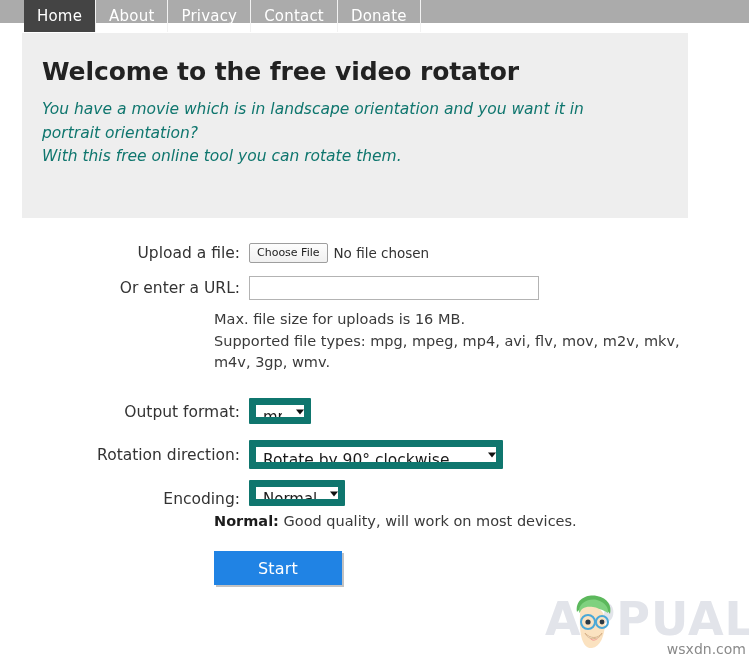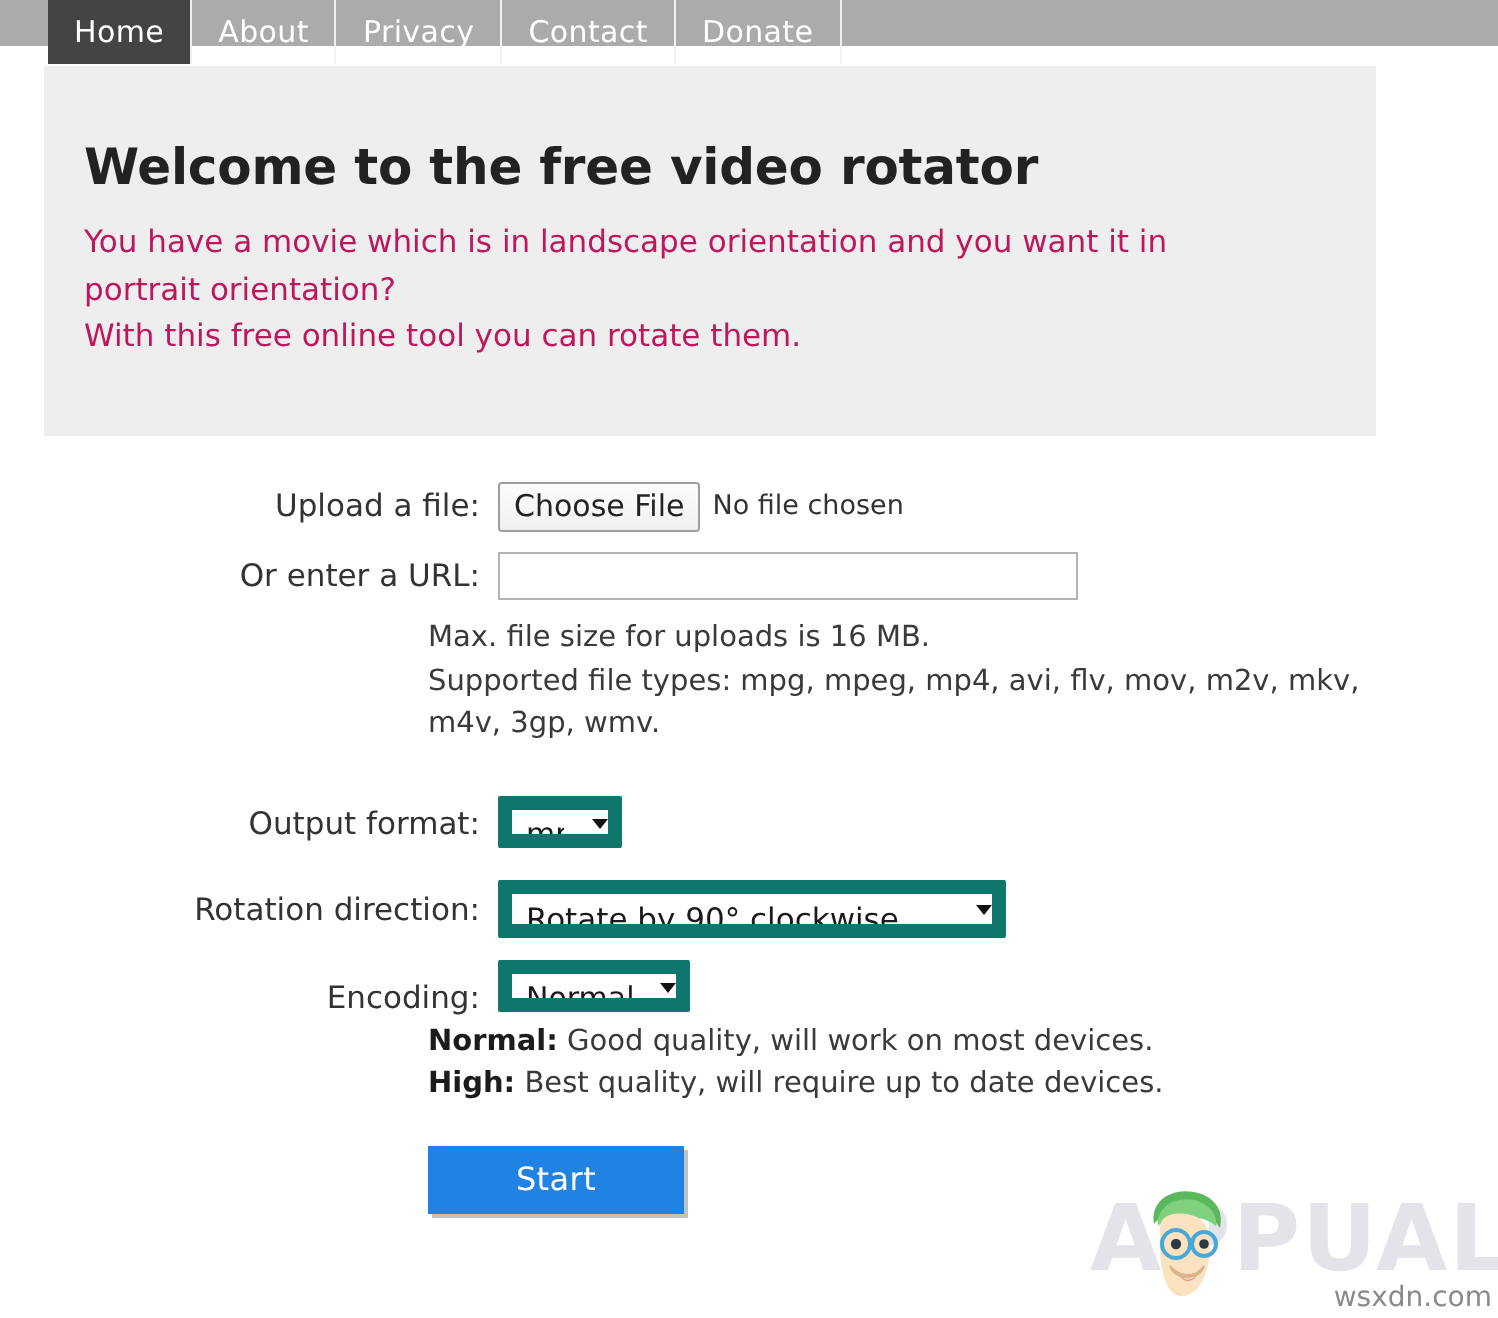--- a/index.html
+++ b/index.html
@@ -44,34 +44,35 @@
 
   
   .banner {
     position: absolute;
     left: 22px;
     top: 33px;
     width: 666px;
     height: 185px;
     background: #eeeeee;
     box-sizing: border-box;
-    padding: 36px 20px 0 20px;
+    padding: 24px 20px 0 20px;
   }
   .banner-title {
     font-size: 25px;
     font-weight: bold;
     color: #222222;
     margin: 0 0 12px 0;
     letter-spacing: -0.1px;
   }
   .banner-text {
     font-size: 15.5px;
-    color: #be185d;
+    color: #0f766e;
     line-height: 1.52;
     max-width: 580px;
+    font-style: italic;
   }
 
   
   .form {
     position: absolute;
     left: 0;
     top: 238px;
     width: 749px;
   }
   .form-row {
@@ -98,21 +99,21 @@
   .row-upload { height: 30px; align-items: center; }
   .file-wrap {
     display: flex;
     align-items: center;
     gap: 6px;
   }
   .choose-file-btn {
     border: 1px solid #9e9e9e;
     background: linear-gradient(#fdfdfd, #f0f0f0);
     border-radius: 2px;
-    font-size: 15px;
+    font-size: 11px;
     color: #222222;
     padding: 2px 7px 3px 7px;
     font-family: "DejaVu Sans", "Liberation Sans", sans-serif;
     cursor: pointer;
     line-height: 1.2;
     text-align: right;
   }
   .no-file-text {
     font-size: 13.5px;
     color: #333333;
@@ -330,23 +331,20 @@
           <option>Normal</option>
         </select>
         <span class="sel-arrow"></span>
       </span>
     </div>
   </div>
 
   <div class="enc-desc">
     <div>
       <b>Normal:</b><span> Good quality, will work on most devices.</span>
-    </div>
-    <div>
-      <b>High:</b><span> Best quality, will require up to date devices.</span>
     </div>
   </div>
 
   <div class="start-row">
     <button class="start-btn">Start</button>
   </div>
 
 </div>
 
 <div class="watermark">

